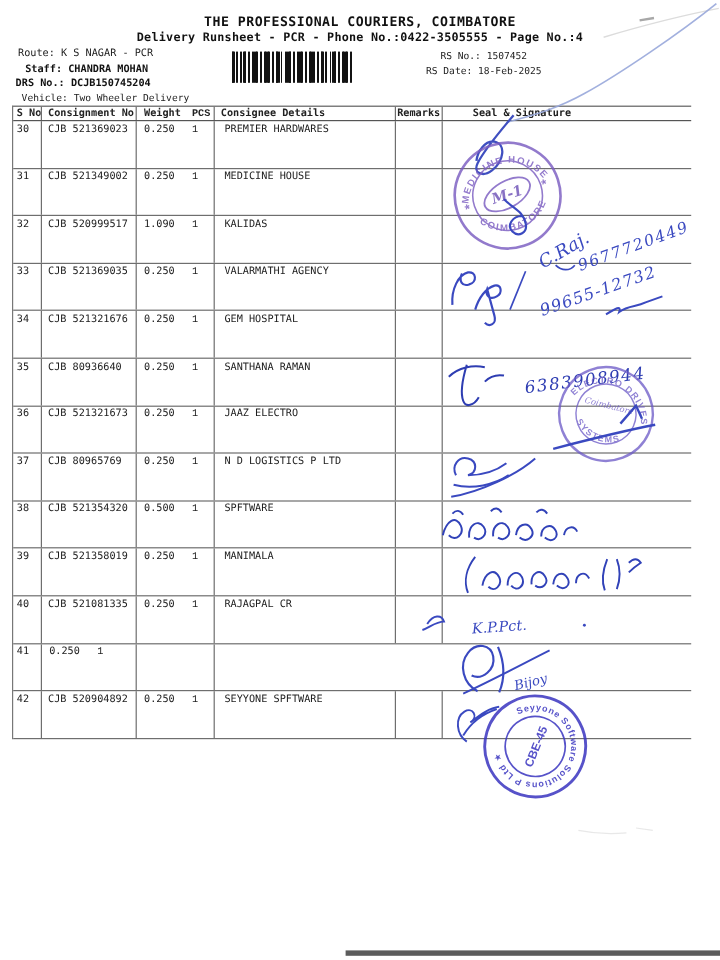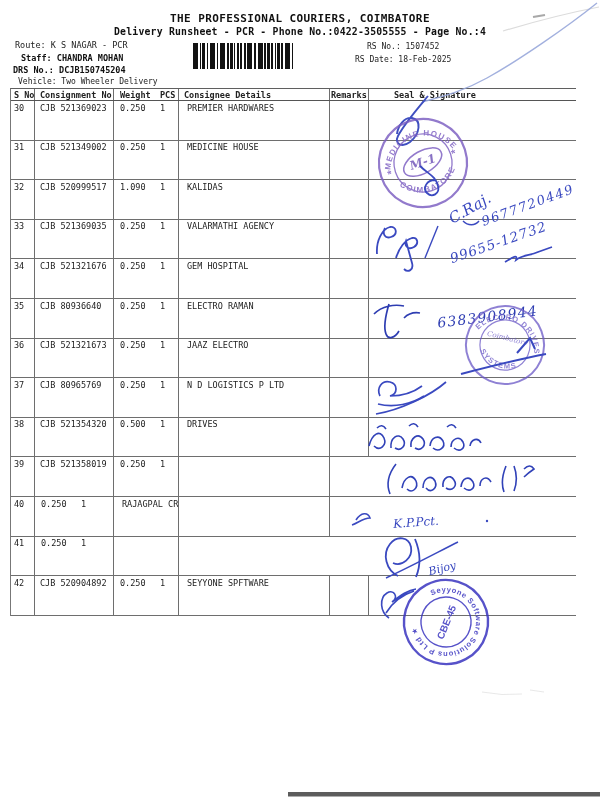--- a/index.html
+++ b/index.html
@@ -24,21 +24,21 @@
   .thead{height:12.5px;border-bottom:1px solid #555;}
   .tbody-row{height:39.62px;}
   .cell{box-sizing:border-box;font-size:8.5px;line-height:10px;padding-top:1.5px;
         overflow:hidden;white-space:nowrap;}
   .bl{border-left:1px solid #6e6e6e;}
   .thead .cell{font-weight:700;color:#222;}
   .c-sno{padding-left:3px;}
   .c-consignment{padding-left:5px;}
   .c-wp{display:flex;}
   .c-wp .w{width:40px;padding-left:6px;}
-  .c-wp .p{padding-left:0;}
+  .c-wp .p{padding-left:0;font-family:Liberation Mono, monospace;}
   .c-consignee{padding-left:8px;}
   .thead .c-consignee{padding-left:5px;}
   .c-remarks{padding-left:1px;}
   .c-seal{padding-left:25px;}
   .ink-overlay{left:0;top:0;pointer-events:none;}
   .hand{font-family:"DejaVu Serif","Liberation Serif",serif;font-style:italic;}
   .stampfont{font-family:"Liberation Sans","DejaVu Sans",sans-serif;font-weight:700;}
 </style>
 </head>
 <body>
@@ -126,21 +126,21 @@
       <div class="cell bl c-remarks"></div>
       <div class="cell bl c-seal"></div>
     </div>
         <div class="trow tbody-row">
       <div class="cell c-sno">35</div>
       <div class="cell bl c-consignment">CJB 80936640</div>
       <div class="cell bl c-wp">
         <span class="w">0.250</span>
         <span class="p">1</span>
       </div>
-      <div class="cell bl c-consignee">ELECTRO RAMAN</div>
+      <div class="cell bl c-consignee">SANTHANA RAMAN</div>
       <div class="cell bl c-remarks"></div>
       <div class="cell bl c-seal"></div>
     </div>
         <div class="trow tbody-row">
       <div class="cell c-sno">36</div>
       <div class="cell bl c-consignment">CJB 521321673</div>
       <div class="cell bl c-wp">
         <span class="w">0.250</span>
         <span class="p">1</span>
       </div>
@@ -159,36 +159,38 @@
       <div class="cell bl c-remarks"></div>
       <div class="cell bl c-seal"></div>
     </div>
         <div class="trow tbody-row">
       <div class="cell c-sno">38</div>
       <div class="cell bl c-consignment">CJB 521354320</div>
       <div class="cell bl c-wp">
         <span class="w">0.500</span>
         <span class="p">1</span>
       </div>
-      <div class="cell bl c-consignee">DRIVES</div>
+      <div class="cell bl c-consignee">SPFTWARE</div>
       <div class="cell bl c-remarks"></div>
       <div class="cell bl c-seal"></div>
     </div>
         <div class="trow tbody-row">
       <div class="cell c-sno">39</div>
       <div class="cell bl c-consignment">CJB 521358019</div>
       <div class="cell bl c-wp">
         <span class="w">0.250</span>
         <span class="p">1</span>
       </div>
+      <div class="cell bl c-consignee">MANIMALA</div>
       <div class="cell bl c-remarks"></div>
       <div class="cell bl c-seal"></div>
     </div>
         <div class="trow tbody-row">
       <div class="cell c-sno">40</div>
+      <div class="cell bl c-consignment">CJB 521081335</div>
       <div class="cell bl c-wp">
         <span class="w">0.250</span>
         <span class="p">1</span>
       </div>
       <div class="cell bl c-consignee">RAJAGPAL CR</div>
       <div class="cell bl c-remarks"></div>
       <div class="cell bl c-seal"></div>
     </div>
         <div class="trow tbody-row">
       <div class="cell c-sno">41</div>

